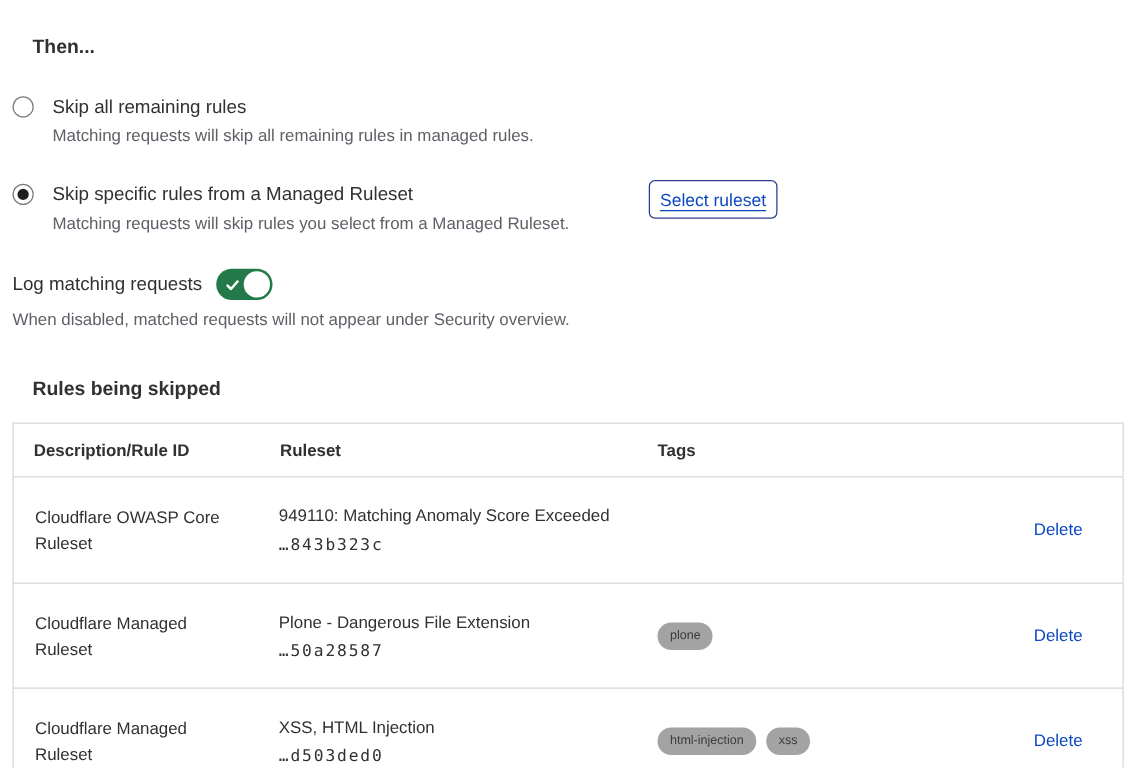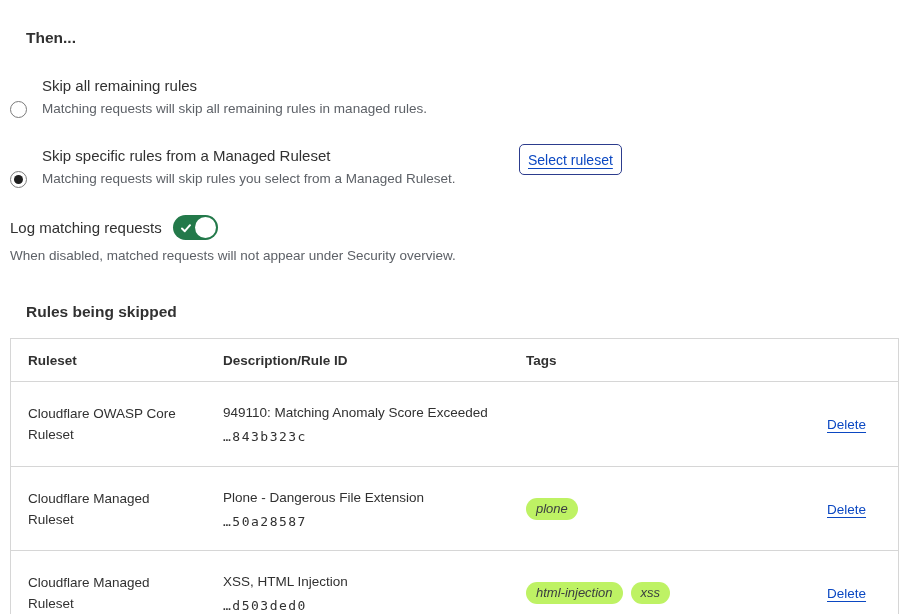--- a/index.html
+++ b/index.html
@@ -12,21 +12,21 @@
     overflow: hidden;
   }
   .container { padding: 12px 12px 0 10px; width: 901px; }
 
   .section-heading {
     font-size: 15.5px; font-weight: 700; color: #313131;
     margin: 16px; line-height: 20px;
   }
 
   
-  .radio-option { display: flex; margin-top: 27px; position: relative; width: 889px; align-items: flex-end; }
+  .radio-option { display: flex; margin-top: 27px; position: relative; width: 889px; }
   .radio {
     width: 17px; height: 17px; border: 1.5px solid #7b7b7b; border-radius: 50%;
     margin-top: 2px; flex: none; background: #fff;
     display: flex; align-items: center; justify-content: center; cursor: pointer;
   }
   .radio.selected::after {
     content: ""; width: 9px; height: 9px; background: #1f1f1f; border-radius: 50%;
   }
   .radio-text { margin-left: 15px; }
   .option-label { font-size: 15px; line-height: 21px; color: #313131; cursor: pointer; }
@@ -69,25 +69,25 @@
   .body-row + .body-row { border-top: 1px solid #d6d6d6; }
   .ruleset-name { font-size: 13.5px; line-height: 21px; }
   .desc-block { display: flex; flex-direction: column; gap: 8px; }
   .rule-desc { font-size: 13.5px; line-height: 17px; }
   .rule-id {
     font-family: "DejaVu Sans Mono", "Liberation Mono", monospace;
     font-size: 13px; letter-spacing: 1.5px; color: #313131;
   }
   .tags-cell { display: flex; gap: 8px; align-items: center; }
   .tag {
-    background: #bef264; border-radius: 11px; padding: 3px 10px 4px;
-    font-size: 13px; color: #3a3d40; line-height: 15px; white-space: nowrap; font-style: italic;
+    background: #a3a3a3; border-radius: 11px; padding: 3px 10px 4px;
+    font-size: 10px; color: #3a3d40; line-height: 15px; white-space: nowrap;
   }
   .delete-link {
-    color: #0b48c2; font-size: 13.5px; text-decoration: underline;
+    color: #0b48c2; font-size: 13.5px; 
     text-underline-offset: 3px; cursor: pointer;
   }
 </style>
 </head>
 <body>
 
 <div class="container">
 
   <h2 class="section-heading">Then...</h2>
 
@@ -118,22 +118,22 @@
       </svg>
       <span class="knob"></span>
     </button>
   </div>
   <div class="log-desc">When disabled, matched requests will not appear under Security overview.</div>
 
   <h2 class="section-heading rules-heading">Rules being skipped</h2>
 
   <div class="rules-table">
     <div class="trow thead-row">
+      <div class="cell">Description/Rule ID</div>
       <div class="cell c1">Ruleset</div>
-      <div class="cell">Description/Rule ID</div>
       <div class="cell">Tags</div>
       <div class="cell"></div>
     </div>
     <div id="table-body">
   <div class="trow body-row">
     <div class="cell c1 ruleset-name">Cloudflare OWASP Core Ruleset</div>
     <div class="cell">
       <div class="desc-block">
         <div class="rule-desc">949110: Matching Anomaly Score Exceeded</div>
         <div class="rule-id">…843b323c</div>

